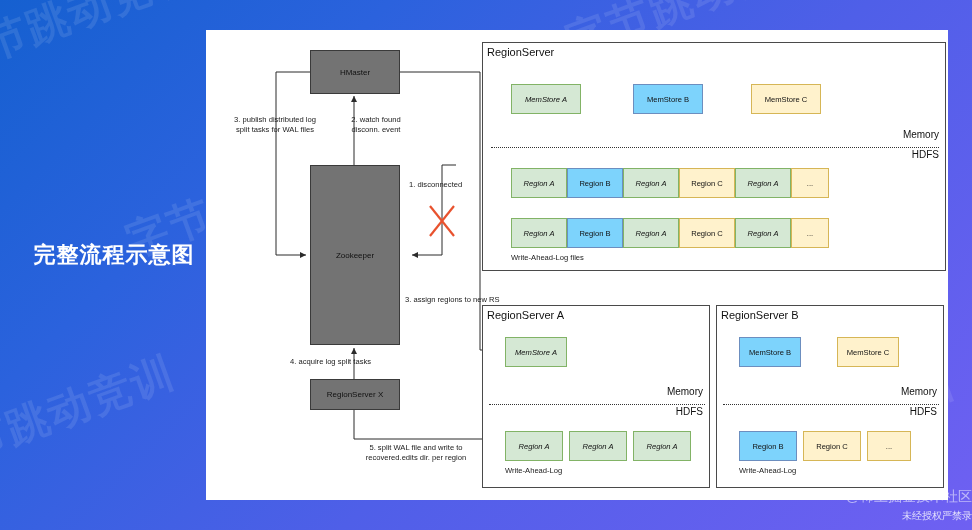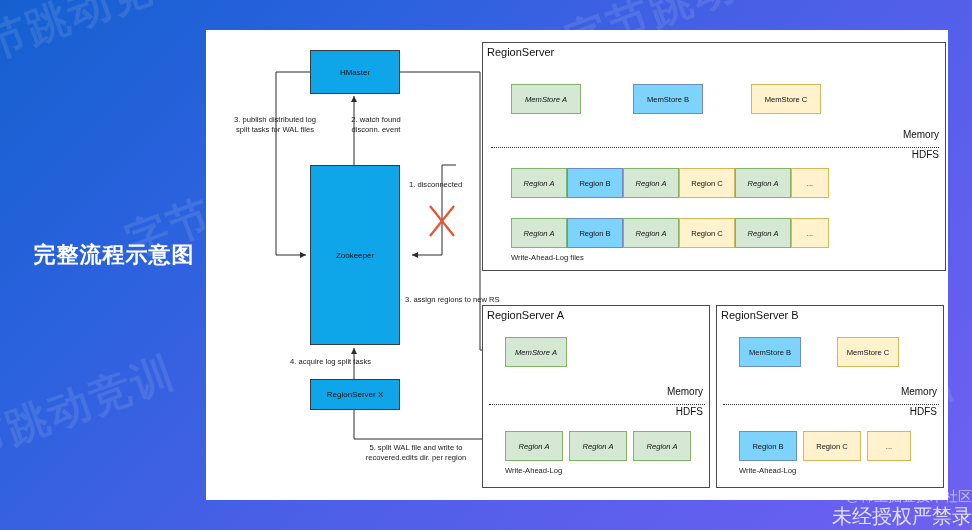--- a/index.html
+++ b/index.html
@@ -21,40 +21,40 @@
   }
   .panel{
     position:absolute;left:206px;top:30px;width:742px;height:470px;
     background:#fff;
   }
   .dg{position:absolute;left:0;top:0;width:742px;height:470px;}
   .dg svg{position:absolute;left:0;top:0;}
   .lbl{position:absolute;font-size:7.6px;color:#1a1a1a;white-space:pre;line-height:10px;}
   .lbl.c{text-align:center;}
   .box{
-    position:absolute;border:1px solid #3a3a3a;background:#0ea5e9;
+    position:absolute;border:1px solid #3a3a3a;background:#737373;
     display:flex;align-items:center;justify-content:center;
     font-size:8px;color:#111;box-sizing:border-box;
   }
   .grp{position:absolute;border:1px solid #4a4a4a;background:#fff;box-sizing:border-box;}
   .grp .gt{position:absolute;left:4px;top:3px;font-size:11px;color:#111;}
   .cell{
     position:absolute;box-sizing:border-box;display:flex;
     align-items:center;justify-content:center;font-size:7.6px;color:#111;
   }
   .green{background:#d5e8d4;border:1px solid #82b366;font-style:italic;}
   .blue{background:#7dd3fc;border:1px solid #6c8ebf;}
   .yellow{background:#fff2cc;border:1px solid #d6b656;}
   .memlabel{position:absolute;font-size:10px;color:#111;}
   .wmk{
     position:absolute;right:0;bottom:4px;text-align:right;
     color:rgba(255,255,255,.55);font-size:14px;line-height:20px;
     white-space:nowrap;user-select:none;
   }
-  .wmk .l2{font-size:20px;color:rgba(255,255,255,.8);}
+  .wmk .l2{font-size:10px;color:rgba(255,255,255,.8);}
 </style>
 </head>
 <body>
 
 <div class="wm" style="left:-20px;top:-20px;">节跳动竞训</div>
 <div class="wm" style="left:120px;top:170px;">字节跳动竞训</div>
 <div class="wm" style="left:-40px;top:380px;">节跳动竞训</div>
 <div class="wm" style="left:560px;top:-30px;">字节跳动竞训</div>
 <div class="wm" style="left:740px;top:390px;">节跳动竞训</div>
 

